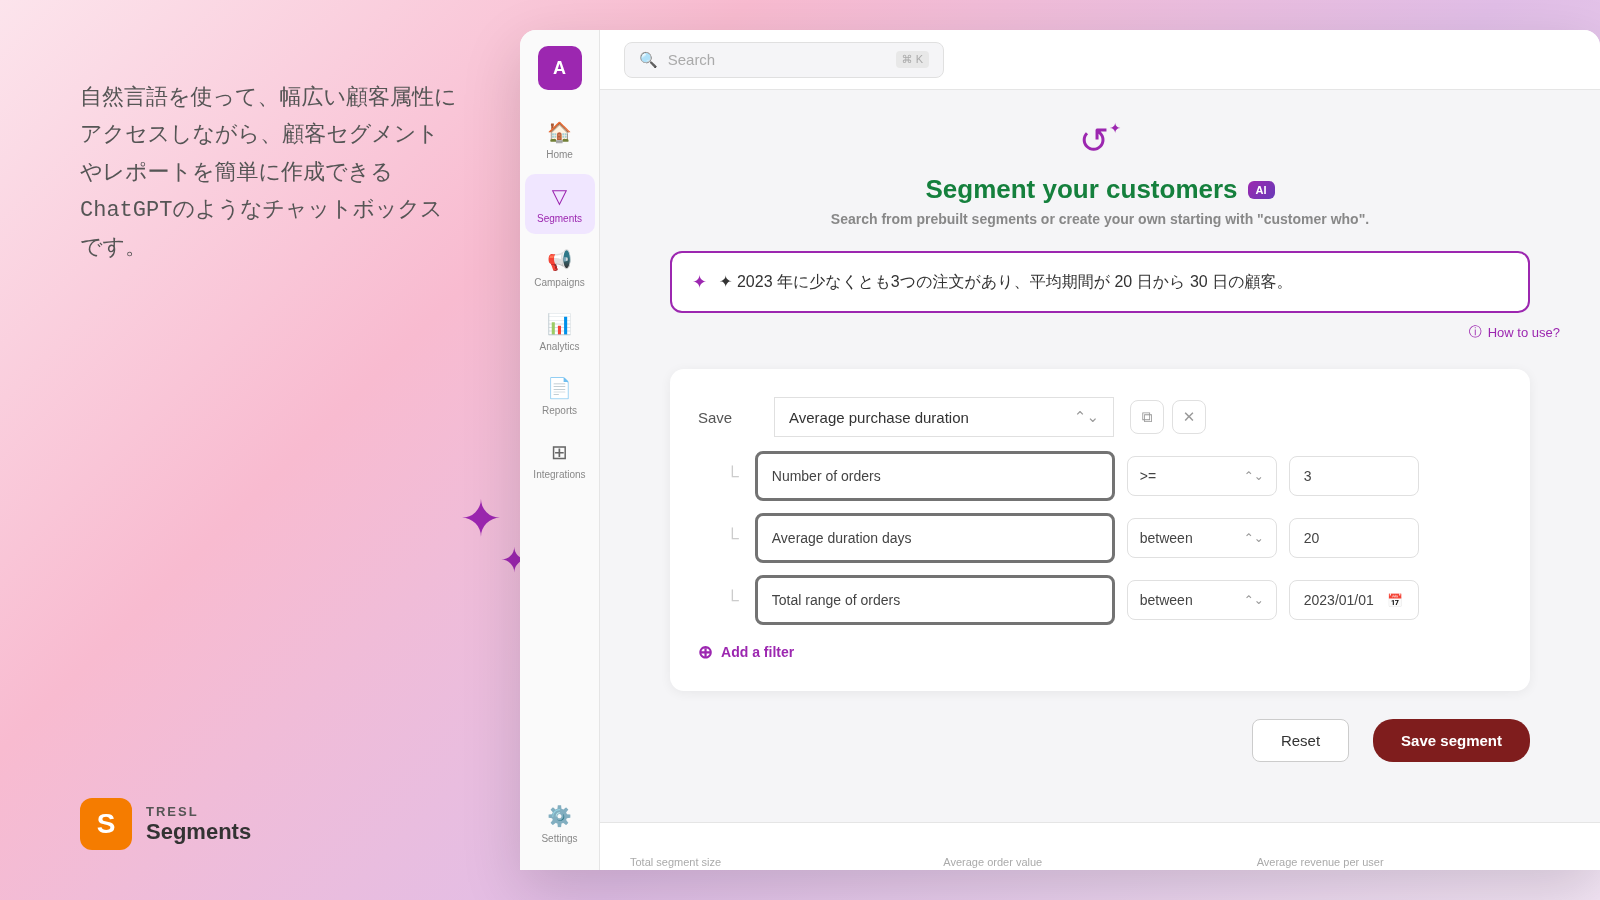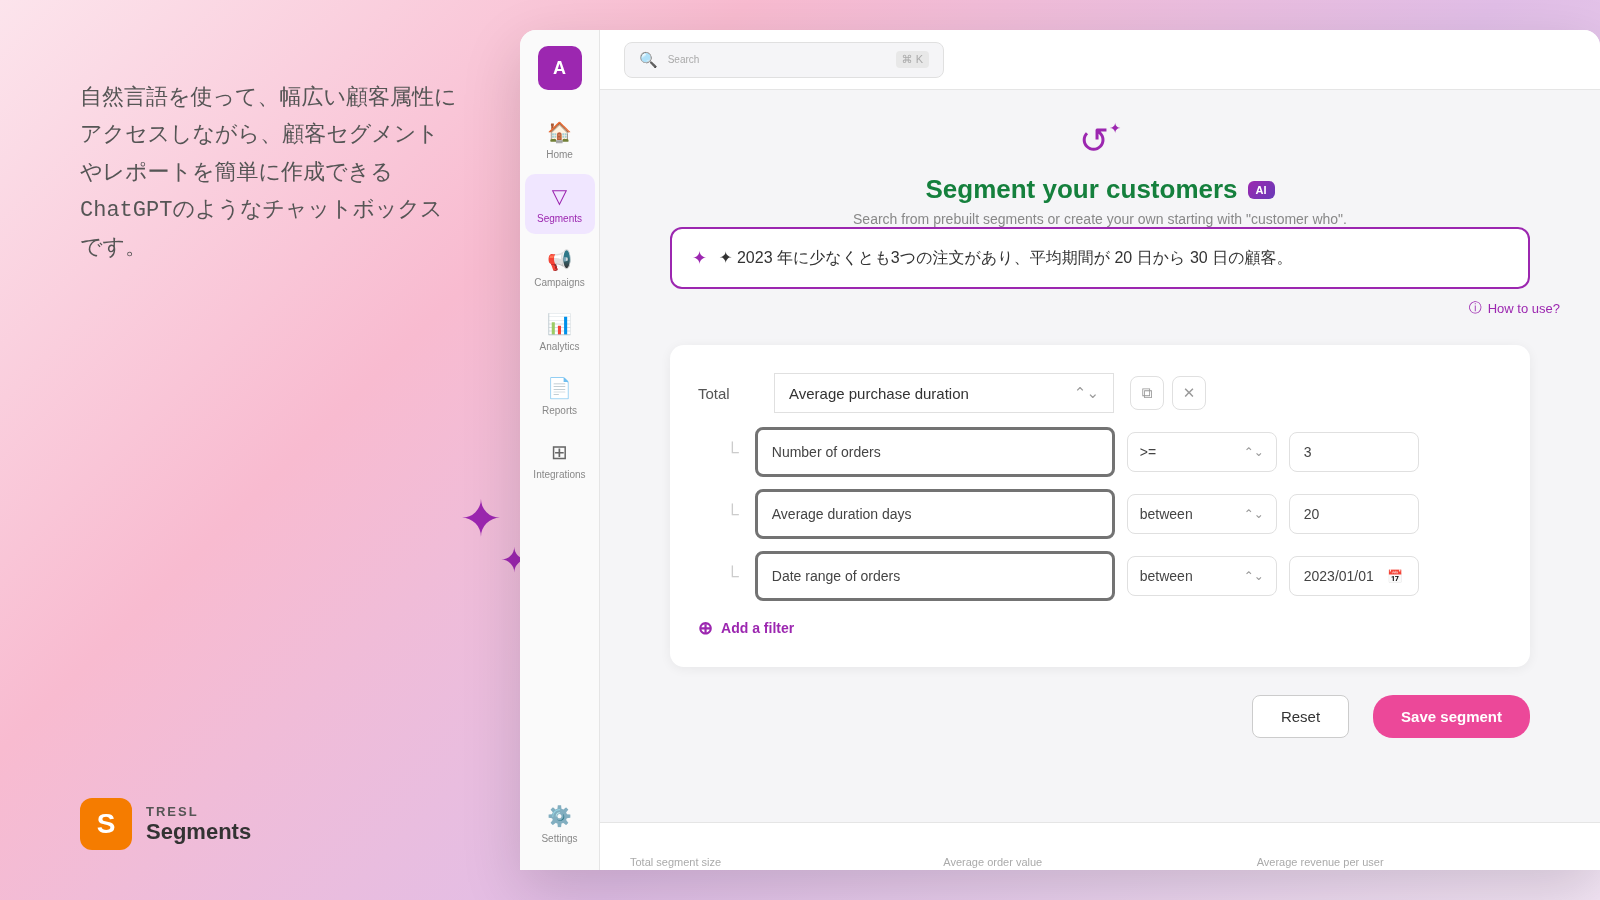--- a/index.html
+++ b/index.html
@@ -173,21 +173,21 @@
       display: flex;
       align-items: center;
       gap: 10px;
       background: #f5f5f7;
       border: 1px solid #e0e0e0;
       border-radius: 8px;
       padding: 8px 14px;
       width: 320px;
     }
     .search-icon { color: #999; font-size: 15px; }
-    .search-text { color: #aaa; font-size: 10px; flex: 1; }
+    .search-text { color: #aaa; font-size: 15px; flex: 1; }
     .search-shortcut {
       font-size: 11px;
       color: #aaa;
       background: #e8e8e8;
       padding: 2px 6px;
       border-radius: 4px;
     }
 
     
     .content-area {
@@ -220,21 +220,23 @@
       background: linear-gradient(135deg, #9c27b0, #673ab7);
       color: white;
       font-size: 11px;
       font-weight: 700;
       padding: 3px 8px;
       border-radius: 6px;
     }
     .segment-subtitle {
       font-size: 14px;
       color: #888;
+      margin-bottom: 24px;
       text-align: center;
+      font-weight: bold;
     }
 
     
     .query-input-box {
       width: 100%;
       max-width: 860px;
       background: white;
       border: 2px solid #9c27b0;
       border-radius: 12px;
       padding: 18px 20px;
@@ -386,21 +388,21 @@
       background: white;
       font-size: 15px;
       color: #333;
       cursor: pointer;
       font-weight: 500;
     }
     .btn-save {
       padding: 12px 28px;
       border: none;
       border-radius: 20px;
-      background: #ec4899;
+      background: #7f1d1d;
       font-size: 15px;
       color: white;
       cursor: pointer;
       font-weight: 600;
     }
 
     
     .stats-bar {
       position: absolute;
       bottom: 0;
@@ -510,21 +512,21 @@
       </div>
 
       <div class="how-to-use" style="align-self:flex-end; max-width:860px; width:100%; justify-content:flex-end; margin-right:0;">
         <span>ⓘ</span>
         <span>How to use?</span>
       </div>
 
       <div class="filter-card">
 
         <div class="filter-row-main">
-          <span class="where-label">Total</span>
+          <span class="where-label">Save</span>
           <div class="filter-select-main">
             <span>Average purchase duration</span>
             <span style="color:#999;">⌃⌄</span>
           </div>
           <div class="filter-actions">
             <div class="icon-btn">
               <span>⧉</span>
             </div>
             <div class="icon-btn">
               <span>✕</span>
@@ -556,21 +558,21 @@
             <span style="color:#999;font-size:12px;">⌃⌄</span>
           </div>
           <div class="sub-filter-val">
             <span>20</span>
           </div>
         </div>
 
         <div class="sub-filter-row">
           <span class="sub-connector">└</span>
           <div class="sub-filter-field">
-            <span>Date range of orders</span>
+            <span>Total range of orders</span>
           </div>
           <div class="sub-filter-op">
             <span>between</span>
             <span style="color:#999;font-size:12px;">⌃⌄</span>
           </div>
           <div class="sub-filter-val" style="display:flex;align-items:center;justify-content:space-between;">
             <span>2023/01/01</span>
             <span style="color:#aaa;font-size:13px;">📅</span>
           </div>
         </div>

